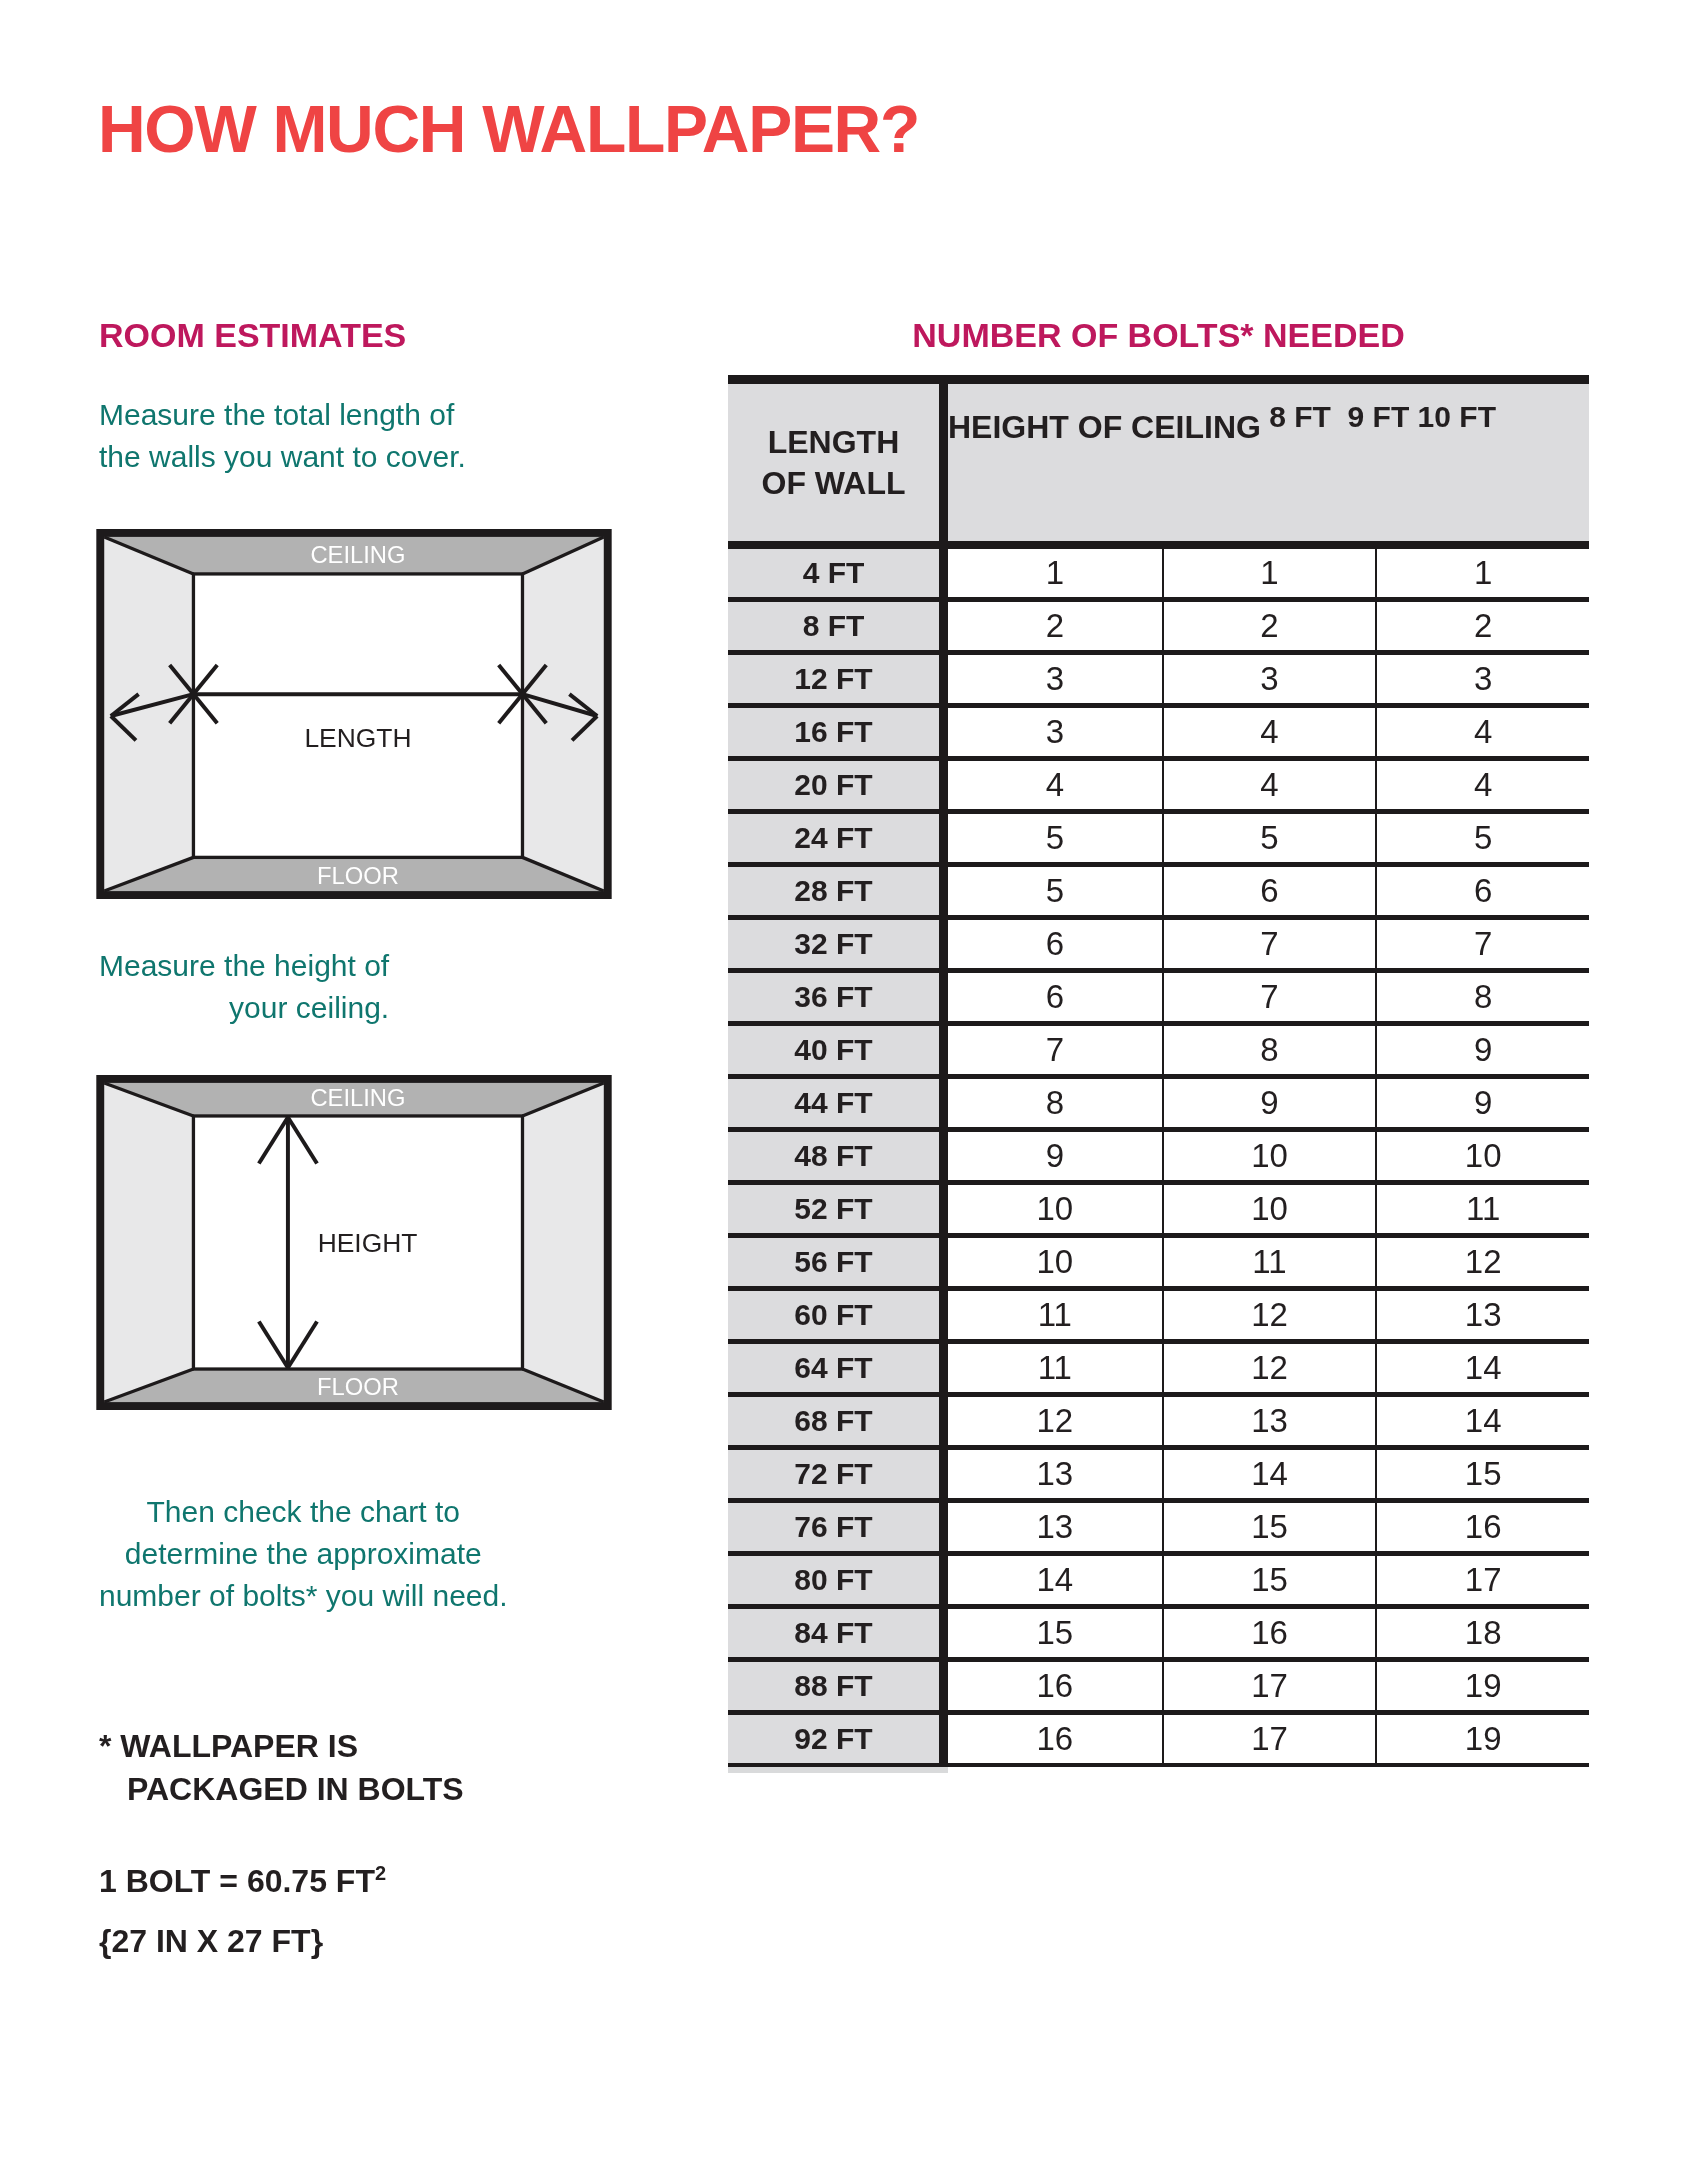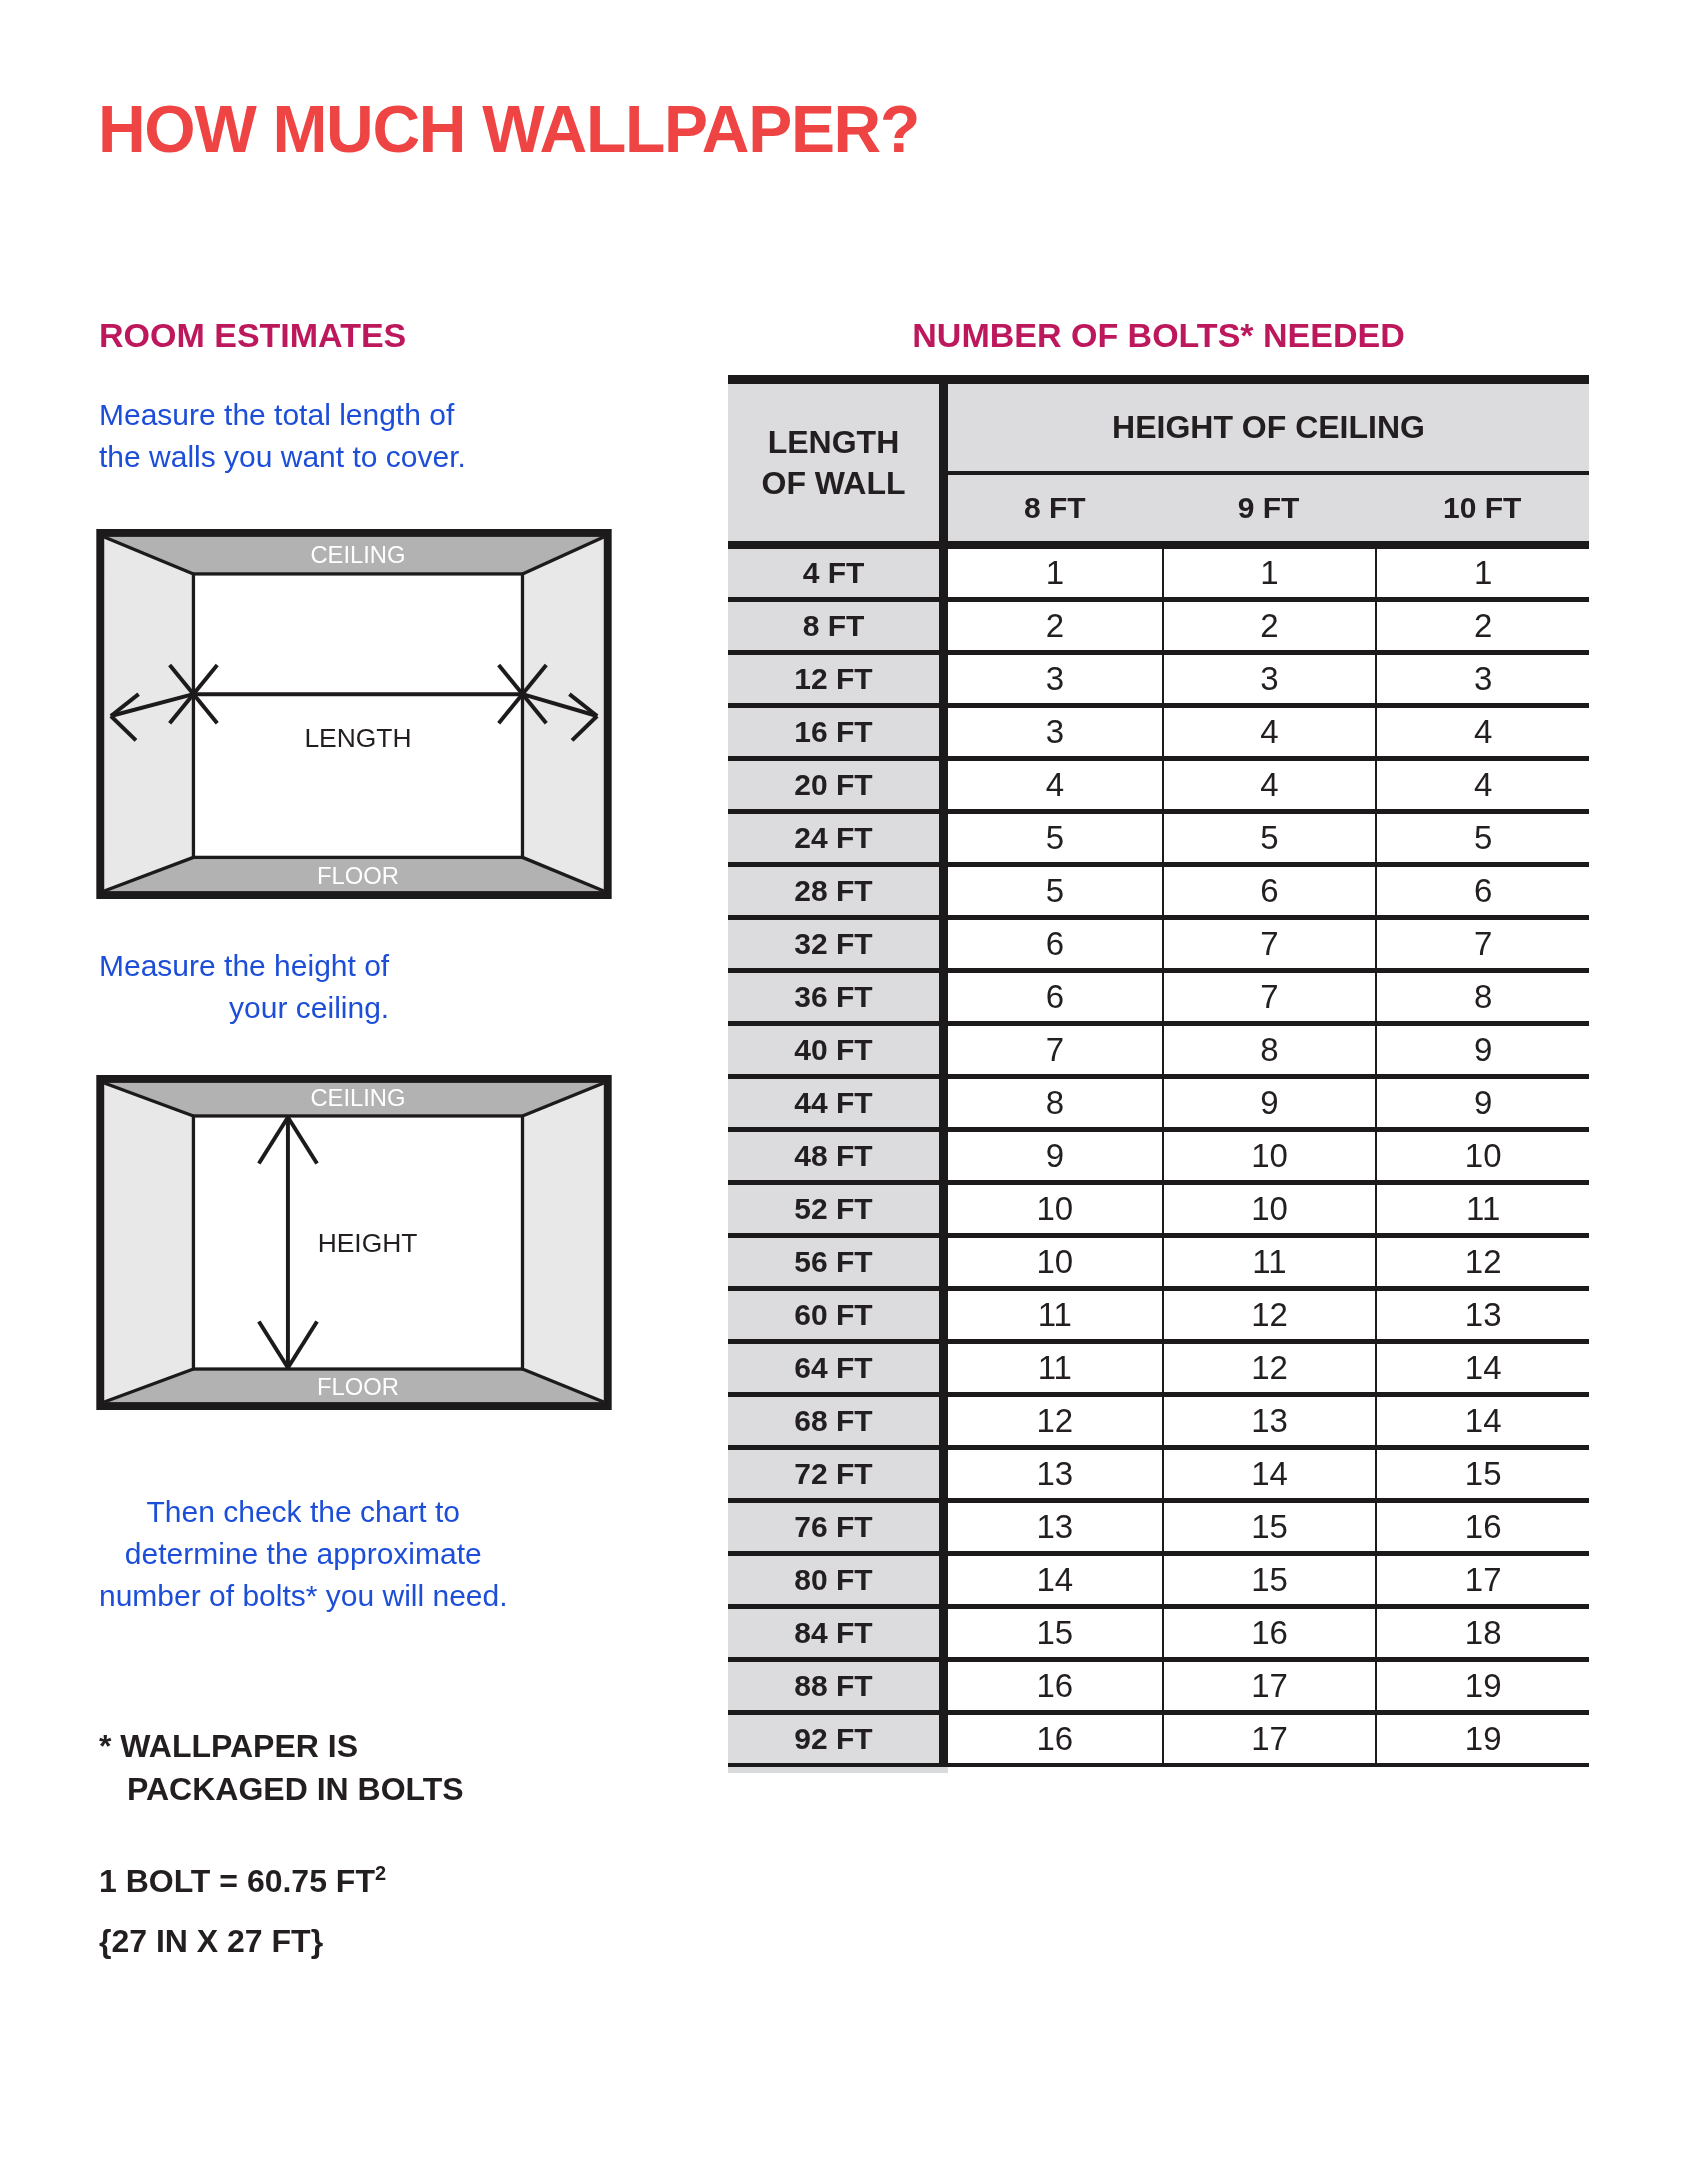--- a/index.html
+++ b/index.html
@@ -14,21 +14,21 @@
     left:98px; top:91px; font-size:66px; font-weight:bold;
     letter-spacing:-1.3px; color:#ef4444; white-space:nowrap;
   }
   .section-heading {
     font-size:34px; font-weight:bold; color:#be185d; white-space:nowrap;
   }
   .room-estimates { left:99px; top:316px; }
   .table-heading  { left:728px; top:316px; width:861px; text-align:center; }
 
   
-  .copy { left:99px; font-size:30px; line-height:42px; color:#1d4ed8; }
+  .copy { left:99px; font-size:30px; line-height:42px; color:#0f766e; }
   .copy div { white-space:nowrap; }
   .step1 { top:394px; }
   .step2 { top:945px;text-align:right; }
   .step3 { top:1491px;text-align:center; }
 
   .footnote { left:99px; top:1725px; font-size:32px; font-weight:bold; line-height:43px; }
   .footnote .indent { padding-left:28px; }
   .bolt-info { left:99px; top:1851px; font-size:32px; font-weight:bold; line-height:60px; }
   .bolt-info sup { font-size:20px; vertical-align:super; line-height:0; }
 
@@ -42,21 +42,21 @@
   .stroke-d { stroke:#1d1a1b; fill:none; }
 
   
   .bolt-table { left:728px; top:375px; width:861px; border-top:9.3px solid #1d1a1b; }
   .thead { display:flex; height:157px; background:#DCDCDE; }
   .h-left {
     width:220px; box-sizing:border-box; border-right:9.3px solid #1d1a1b;
     display:flex; flex-direction:column; justify-content:center; align-items:center;
     font-size:32px; font-weight:bold; line-height:41px;
   }
-  .h-right { flex:1; display:flex; flex-direction:column; }
+  .h-right { flex:1; display:flex; }
   .h-group {
     height:87px; display:flex; align-items:center; justify-content:center;
     font-size:32px; font-weight:bold;
   }
   .h-divider { height:4px; background:#1d1a1b; }
   .h-cols { height:66px; display:grid; grid-template-columns:1fr 1fr 1fr; }
   .h-cols div {
     display:flex; align-items:center; justify-content:center;
     font-size:30px; font-weight:bold;
   }

